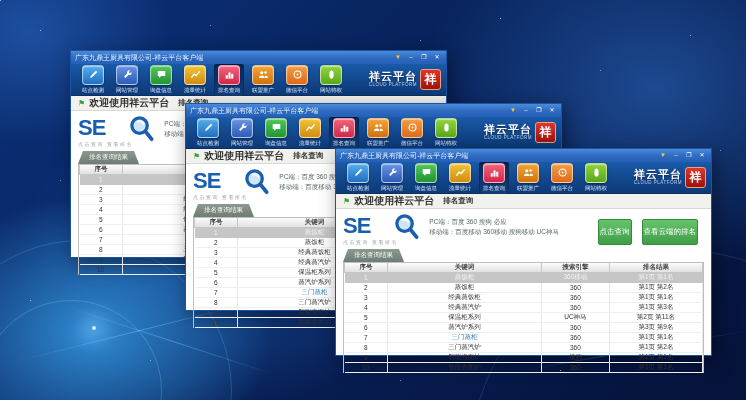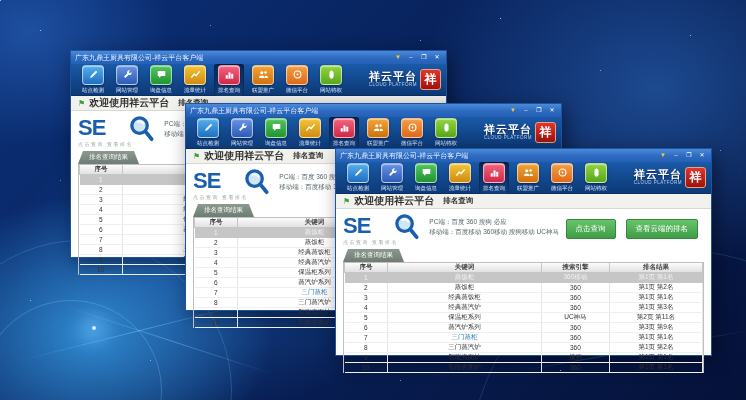--- a/index.html
+++ b/index.html
@@ -55,21 +55,21 @@
   .bc-section{color:#333;font-size:7.5px;margin-left:9px;font-weight:bold;}
   .content{padding:5px 7px 0;}
   .seo-row{display:flex;height:32px;}
   .seo-logo{display:flex;flex-direction:column;}
   .seo-main{display:flex;align-items:center;height:24px;gap:24px;}
   .seo-se{font-size:22px;font-weight:bold;color:#1a5fae;letter-spacing:-1px;line-height:22px;}
   .seo-slogan{font-size:5px;color:#9aa69e;letter-spacing:1.5px;margin-top:1px;}
   .engines{margin:3px 0 0 9px;font-size:6.5px;color:#566;line-height:9.5px;white-space:nowrap;}
   .btns{margin-left:auto;display:flex;gap:10px;margin-top:5px;margin-right:6px;align-items:flex-start;}
   .btn{background:linear-gradient(180deg,#66c46b,#3f9d46);border:1px solid #35883c;border-radius:2px;
-    color:#fff;font-size:7.5px;padding:3px 9px;white-space:nowrap;height:20px;line-height:10px;}
+    color:#fff;font-size:7.5px;padding:3px 1px;white-space:nowrap;height:26px;line-height:10px;}
   .tab{display:inline-block;background:linear-gradient(180deg,#8c998f,#6d7c74);color:#fff;font-size:6.5px;
     padding:2px 11px;margin-top:3px;clip-path:polygon(5px 0,calc(100% - 5px) 0,100% 100%,0 100%);}
   .tbl-wrap{border:1px solid #bfbfbf;border-bottom:none;}
   table{width:100%;border-collapse:collapse;table-layout:fixed;}
   th{background:linear-gradient(180deg,#fbfbfb,#e1e1e1);border:1px solid #c6c6c6;border-top:none;
     font-size:6.5px;color:#444;font-weight:bold;height:9px;padding:0;}
   td{border-right:1px solid #e6e6e6;border-bottom:1px solid #efefef;text-align:center;
     font-size:6.5px;color:#333;height:8.3px;padding:0;overflow:hidden;white-space:nowrap;}
   tr.sel-row td{background:#c6c6c6;color:#f2f2f2;border-color:#c6c6c6;}
   td.link{color:#2a7ab5;}

